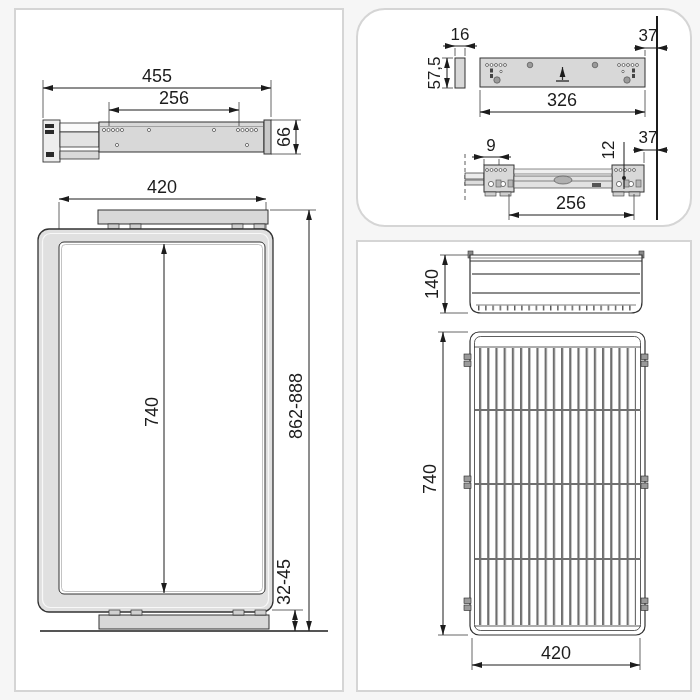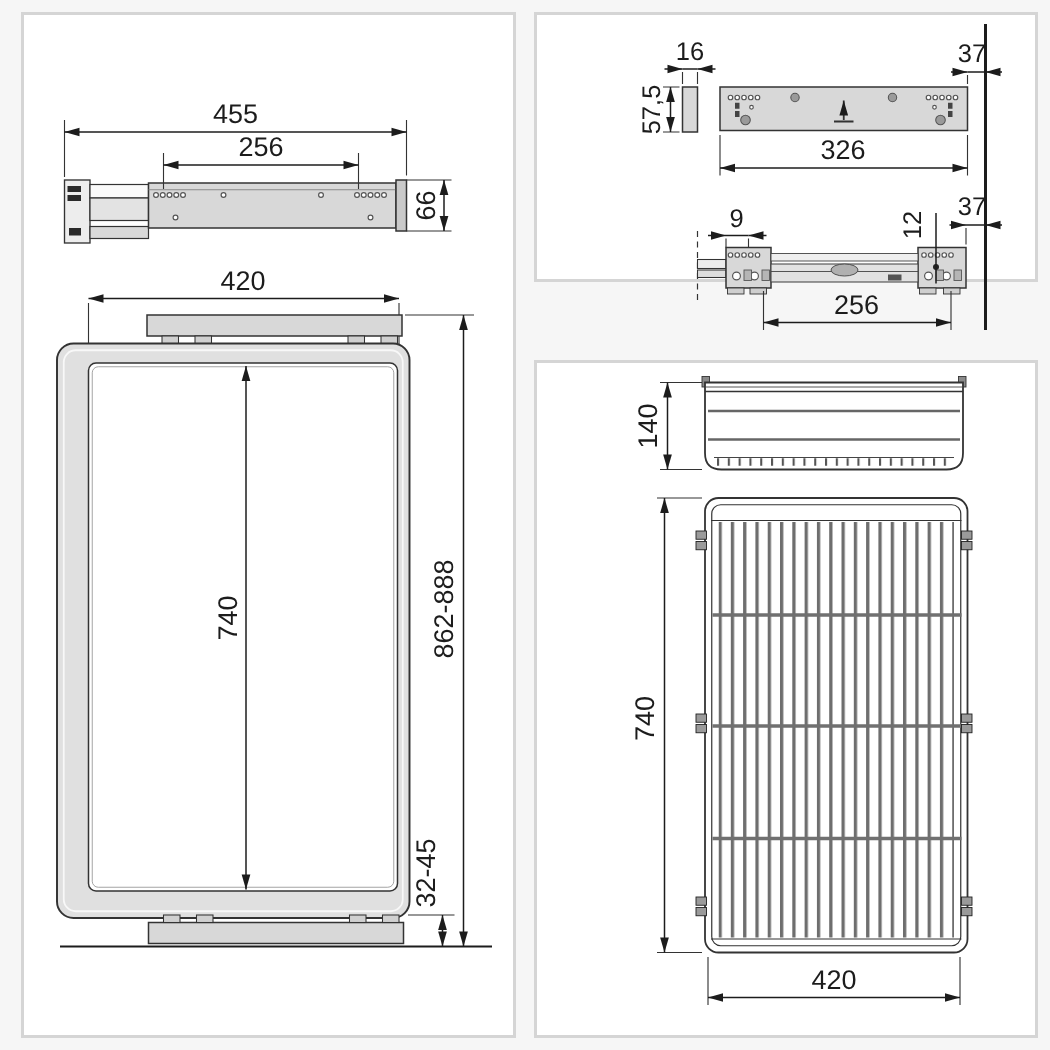--- a/index.html
+++ b/index.html
@@ -1,20 +1,20 @@
 <!DOCTYPE html>
 <html><head>
 <meta charset="utf-8">
 <style>
   html,body{margin:0;padding:0;background:#fcfcfc;}
   .sheet{position:relative;width:700px;height:700px;background:#f6f6f6;font-family:"Liberation Sans","DejaVu Sans",sans-serif;overflow:hidden;}
   .panel{position:absolute;background:#ffffff;border:2px solid #d5d5d5;box-sizing:border-box;}
   .panel svg{display:block;}
   #p-left{left:14px;top:8px;width:330px;height:684px;}
-  #p-tr{left:356px;top:8px;width:336px;height:180px;}
+  #p-tr{left:356px;top:8px;width:336px;height:219px;border-radius:29px;}
   #p-br{left:356px;top:240px;width:336px;height:452px;}
   svg text{font-family:"Liberation Sans","DejaVu Sans",sans-serif;font-size:18px;fill:#1c1c1c;}
   svg text.s{font-size:17px;}
   .ln{stroke:#1c1c1c;stroke-width:1;}
   .ext{stroke:#333;stroke-width:0.75;}
 </style>
 </head>
 <body>
 
 <div class="sheet">

